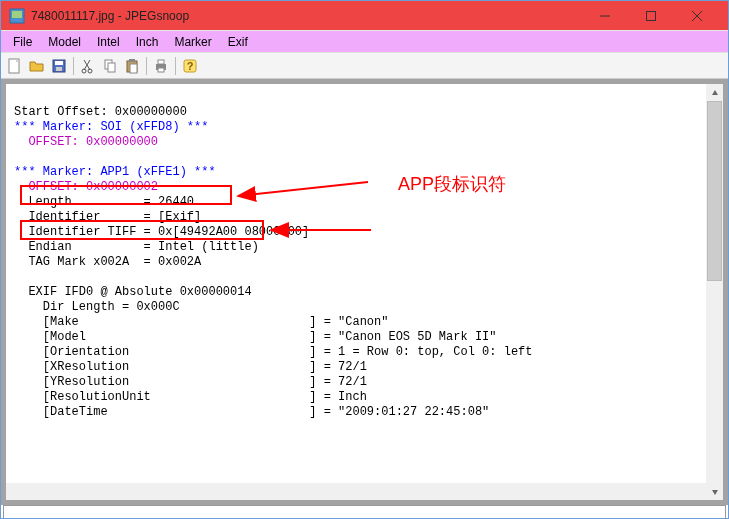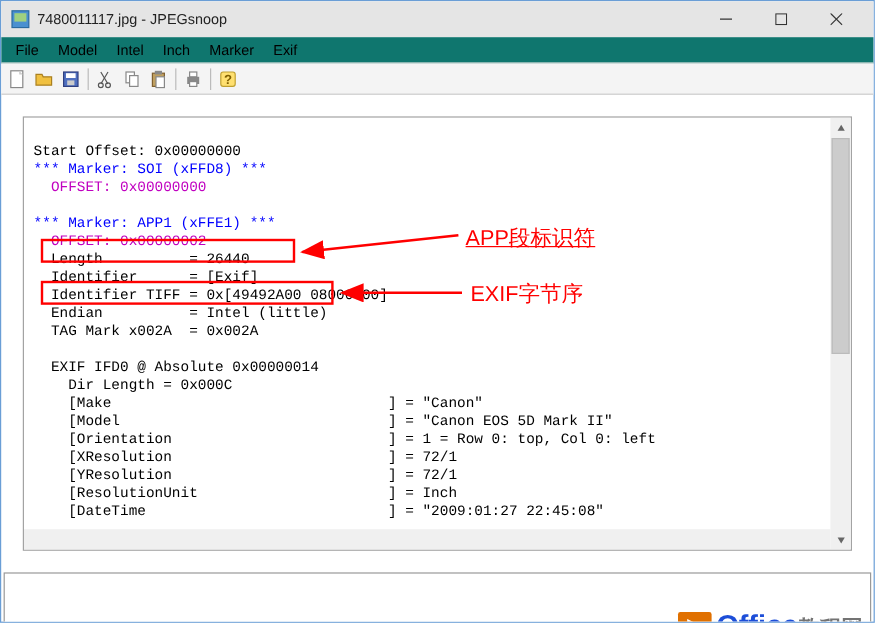--- a/index.html
+++ b/index.html
@@ -1,27 +1,27 @@
 <!DOCTYPE html>
 <html><head>
   <meta charset="utf-8">
   <style>
     * { margin: 0; padding: 0; box-sizing: border-box; }
     body { font-family: "Segoe UI", Tahoma, sans-serif; font-size: 12px; background: #fff; width: 729px; height: 519px; border: 1px solid #6a9ed6; position: relative; }
-    .titlebar { height: 30px; background: #e5e5e5; display: flex; align-items: center; padding: 0 8px; border-bottom: 1px solid #e5e5e5; }
+    .titlebar { height: 30px; background: #ef4444; display: flex; align-items: center; padding: 0 8px; border-bottom: 1px solid #e5e5e5; }
     .title-icon { width: 16px; height: 16px; margin-right: 6px; display: inline-flex; }
     .title-text { flex: 1; font-size: 12px; color: #222; }
     .win-controls { display: flex; gap: 0; }
     .win-btn { width: 46px; height: 28px; display: flex; align-items: center; justify-content: center; color: #333; }
-    .menubar { height: 22px; display: flex; align-items: center; padding: 0 4px; border-bottom: 1px solid #e0e0e0; background: #0f766e; }
+    .menubar { height: 22px; display: flex; align-items: center; padding: 0 4px; border-bottom: 1px solid #e0e0e0; background: #f0abfc; }
     .menu-item { padding: 2px 8px; font-size: 12px; color: #000; }
     .toolbar { height: 26px; display: flex; align-items: center; gap: 2px; padding: 2px 4px; border-bottom: 1px solid #ccc; background: #f4f4f4; }
     .tb-btn { width: 20px; height: 20px; display: flex; align-items: center; justify-content: center; }
     .tb-sep { width: 1px; height: 18px; background: #bbb; margin: 0 2px; }
-    .content { position: relative; height: 362px; border: 1px solid #a3a3a3; margin: 18px; overflow: hidden; }
+    .content { position: relative; height: 426px; border: 5px solid #a3a3a3; margin: 0; overflow: hidden; }
     .content-text { font-family: "Courier New", monospace; font-size: 12px; line-height: 15px; white-space: pre; padding: 6px 8px; color: #000; position: relative; }
     .blue { color: #0000ff; }
     .magenta { color: #c000c0; }
     .highlight-box { position: absolute; border: 2px solid #ff0000; pointer-events: none; }
     .box1 { left: 14px; top: 101px; width: 212px; height: 20px; }
     .box2 { left: 14px; top: 136px; width: 244px; height: 20px; }
     .arrow { position: absolute; pointer-events: none; }
     .label-red { position: absolute; color: #ff0000; font-family: "Microsoft YaHei", sans-serif; font-size: 18px; }
     .bottom-panel { height: 66px; border: 1px solid #999; margin: 0 2px 2px 2px; background: #fff; position: relative; }
     .statusbar { height: 22px; border-top: 1px solid #ccc; display: flex; align-items: center; padding: 0 8px; font-size: 12px; color: #333; background: #f4f4f4; }
@@ -173,22 +173,21 @@
   </svg>
   <svg class="arrow" style="left:260px; top:128px;" width="110" height="36">
     <defs>
         <marker id="ah2" markerWidth="10" markerHeight="8" refX="9" refY="4" orient="auto">
           <path d="M0,0 L10,4 L0,8 Z" fill="#ff0000"></path>
         </marker>
       </defs>
     <line x1="105" y1="18" x2="5" y2="18" stroke="#ff0000" stroke-width="2" marker-end="url(#ah2)"></line>
   </svg>
 
-  <div class="label-red" style="left:368px; top:88px;text-decoration:underline;">APP段标识符</div>
-  <div class="label-red" style="left:372px; top:135px;">EXIF字节序</div>
+  <div class="label-red" style="left:392px; top:88px;">APP段标识符</div>
 
   <div class="scrollbar-v">
     <div class="arrow-btn">
         <svg width="8" height="8">
           <path d="M4 1 L7 6 L1 6 Z" fill="#666"></path>
         </svg>
       </div>
     <div class="thumb"></div>
     <div class="track"></div>
     <div class="arrow-btn">

